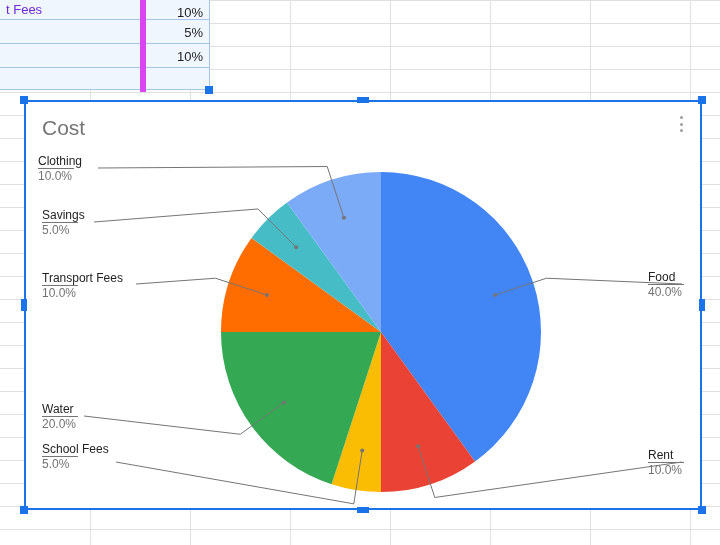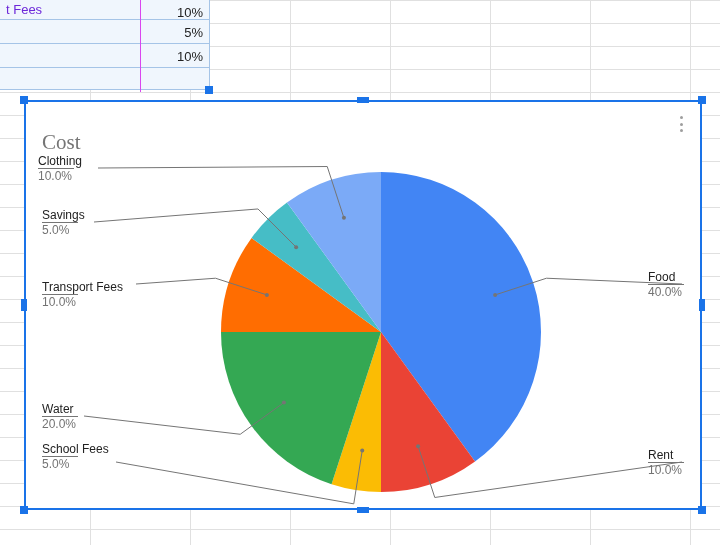--- a/index.html
+++ b/index.html
@@ -13,33 +13,33 @@
   background-size:100px 23px;
   background-position:-10px 0;
 }
 
 
 .tbl{position:absolute;left:0;top:0;width:209px;border:1px solid #a5c4e7;
   border-top:none;border-left:none;background:#f0f6fd}
 .tbl .row{display:flex;height:23px;border-top:1px solid #a5c4e7}
 .tbl .row:first-child{border-top:none;height:19px}
 .tbl .cA{width:128px;padding:0 6px;font-size:13px;color:#6d28d9;display:flex;align-items:center;overflow:hidden;white-space:nowrap}
-.tbl .cB{flex:1;border-left:1px solid #d946ef;text-align:right;padding:12px 6px;font-size:13px;color:#222;display:flex;align-items:center;justify-content:flex-end}
+.tbl .cB{flex:1;border-left:6px solid #d946ef;text-align:right;padding:12px 6px;font-size:13px;color:#222;display:flex;align-items:center;justify-content:flex-end}
 .tbl .empty{height:21px}
 .tbl-handle{position:absolute;left:205px;top:86px;width:8px;height:8px;background:#1a73e8}
 
 
 .chart-box{position:absolute;left:24px;top:100px;width:678px;height:410px;
   background:#fff;border:2px solid #1a73e8;box-sizing:border-box}
 .sel-sq{position:absolute;width:8px;height:8px;background:#1a73e8}
 .sel-mid{width:12px;height:6px}
 .sel-midv{width:6px;height:12px}
 
-.chart-title{position:absolute;left:16px;top:28px;font-size:21px;color:#757575;
-  font-family:Liberation Serif, serif}
+.chart-title{position:absolute;left:16px;top:14px;font-size:21px;color:#757575;
+  font-family:Liberation Sans, sans-serif}
 
 .menu-dots{position:absolute;right:10px;top:10px;width:18px;height:24px;display:flex;
   flex-direction:column;align-items:center;justify-content:space-evenly;cursor:pointer}
 .menu-dots span{width:3px;height:3px;background:#9e9e9e;border-radius:50%}
 
 
 .pie-wrap{position:absolute;left:0;top:0;right:0;bottom:0}
 
 .lbl{position:absolute;font-size:12px;line-height:14px;color:#222}
 .lbl .pct{color:#737373;border-top:1px solid #757575;display:inline-block;min-width:36px}
@@ -117,21 +117,21 @@
       <div class="pct">10.0%</div>
     </div>
     <div class="lbl" style="left:16px;top:340px">
       <div>School Fees</div>
       <div class="pct">5.0%</div>
     </div>
     <div class="lbl" style="left:16px;top:300px">
       <div>Water</div>
       <div class="pct">20.0%</div>
     </div>
-    <div class="lbl" style="left:16px;top:178px">
+    <div class="lbl" style="left:16px;top:169px">
       <div>Transport Fees</div>
       <div class="pct">10.0%</div>
     </div>
     <div class="lbl" style="left:16px;top:106px">
       <div>Savings</div>
       <div class="pct">5.0%</div>
     </div>
     <div class="lbl" style="left:12px;top:52px">
       <div>Clothing</div>
       <div class="pct">10.0%</div>

